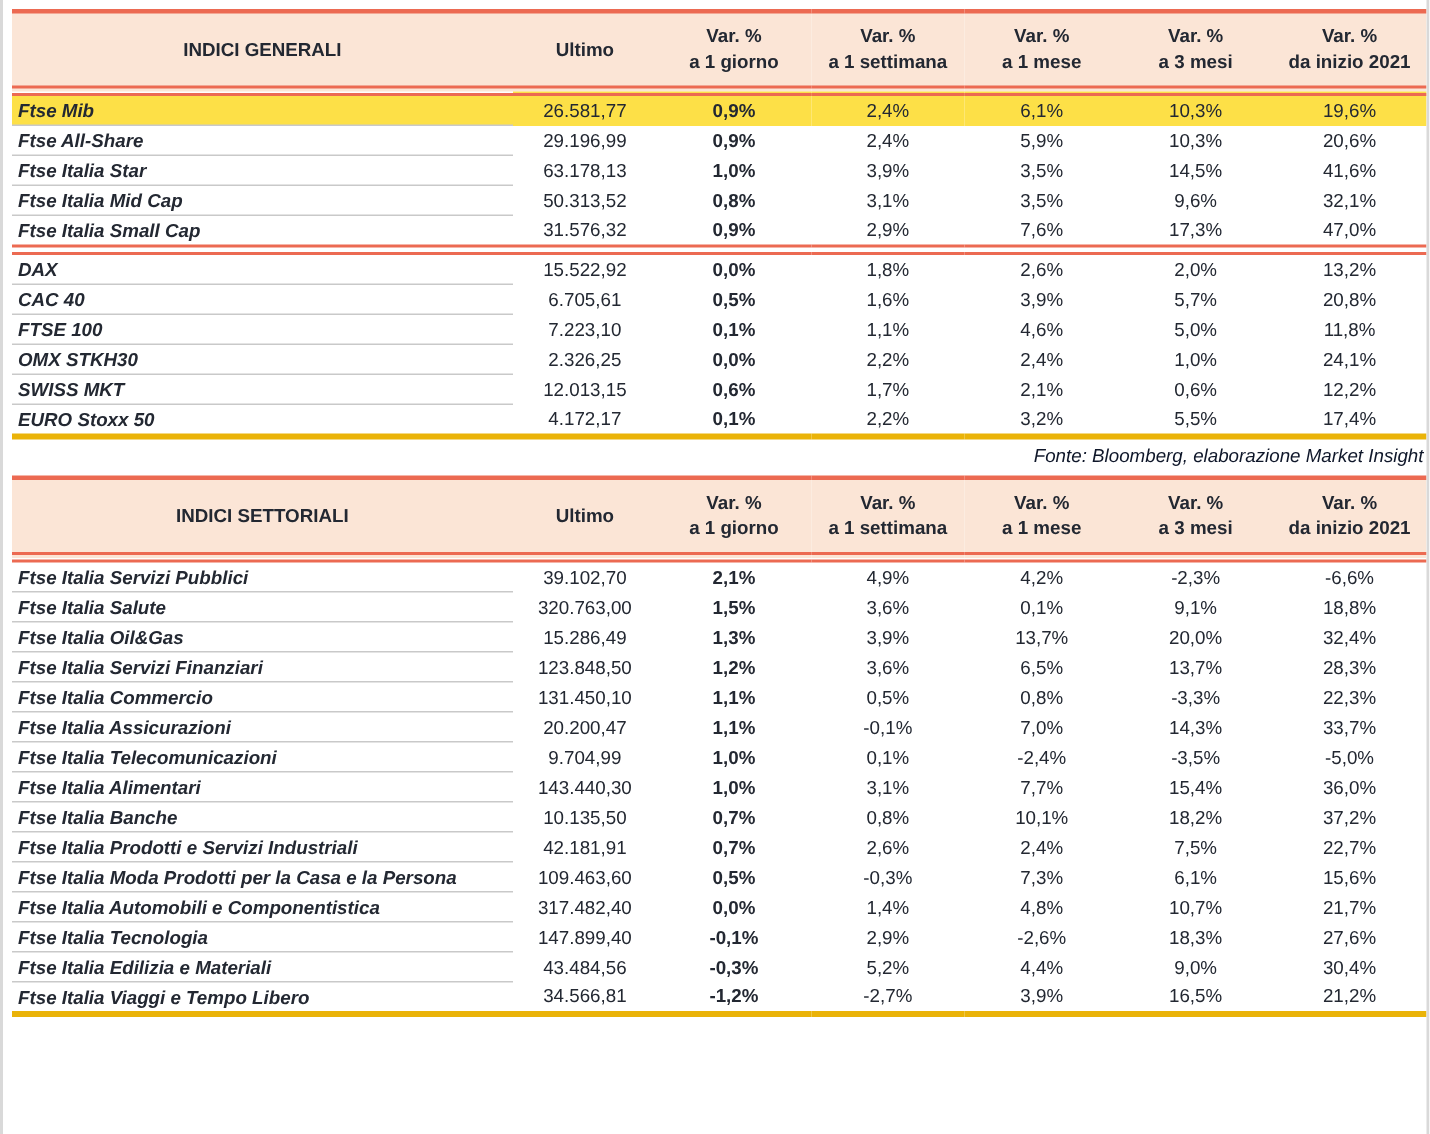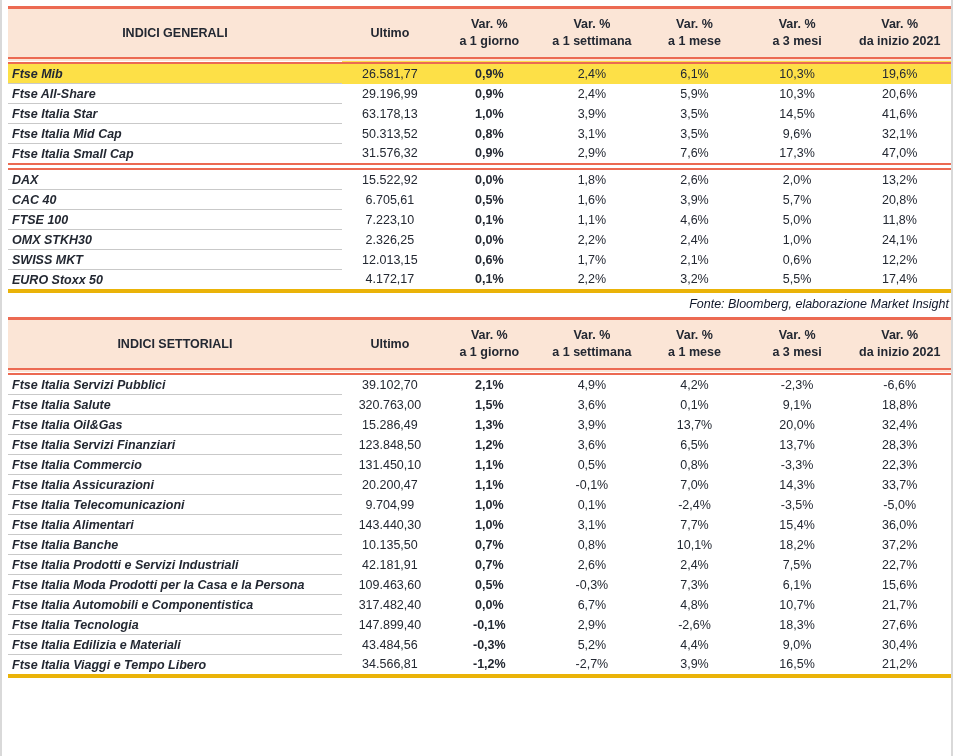--- a/index.html
+++ b/index.html
@@ -354,21 +354,21 @@
             <td class="v0">0,5%</td>
             <td>-0,3%</td>
             <td>7,3%</td>
             <td>6,1%</td>
             <td>15,6%</td>
           </tr>
           <tr>
             <td class="name">Ftse Italia Automobili e Componentistica</td>
             <td>317.482,40</td>
             <td class="v0">0,0%</td>
-            <td>6,7%</td>
+            <td>1,4%</td>
             <td>4,8%</td>
             <td>10,7%</td>
             <td>21,7%</td>
           </tr>
           <tr>
             <td class="name">Ftse Italia Tecnologia</td>
             <td>147.899,40</td>
             <td class="v0">-0,1%</td>
             <td>2,9%</td>
             <td>-2,6%</td>

